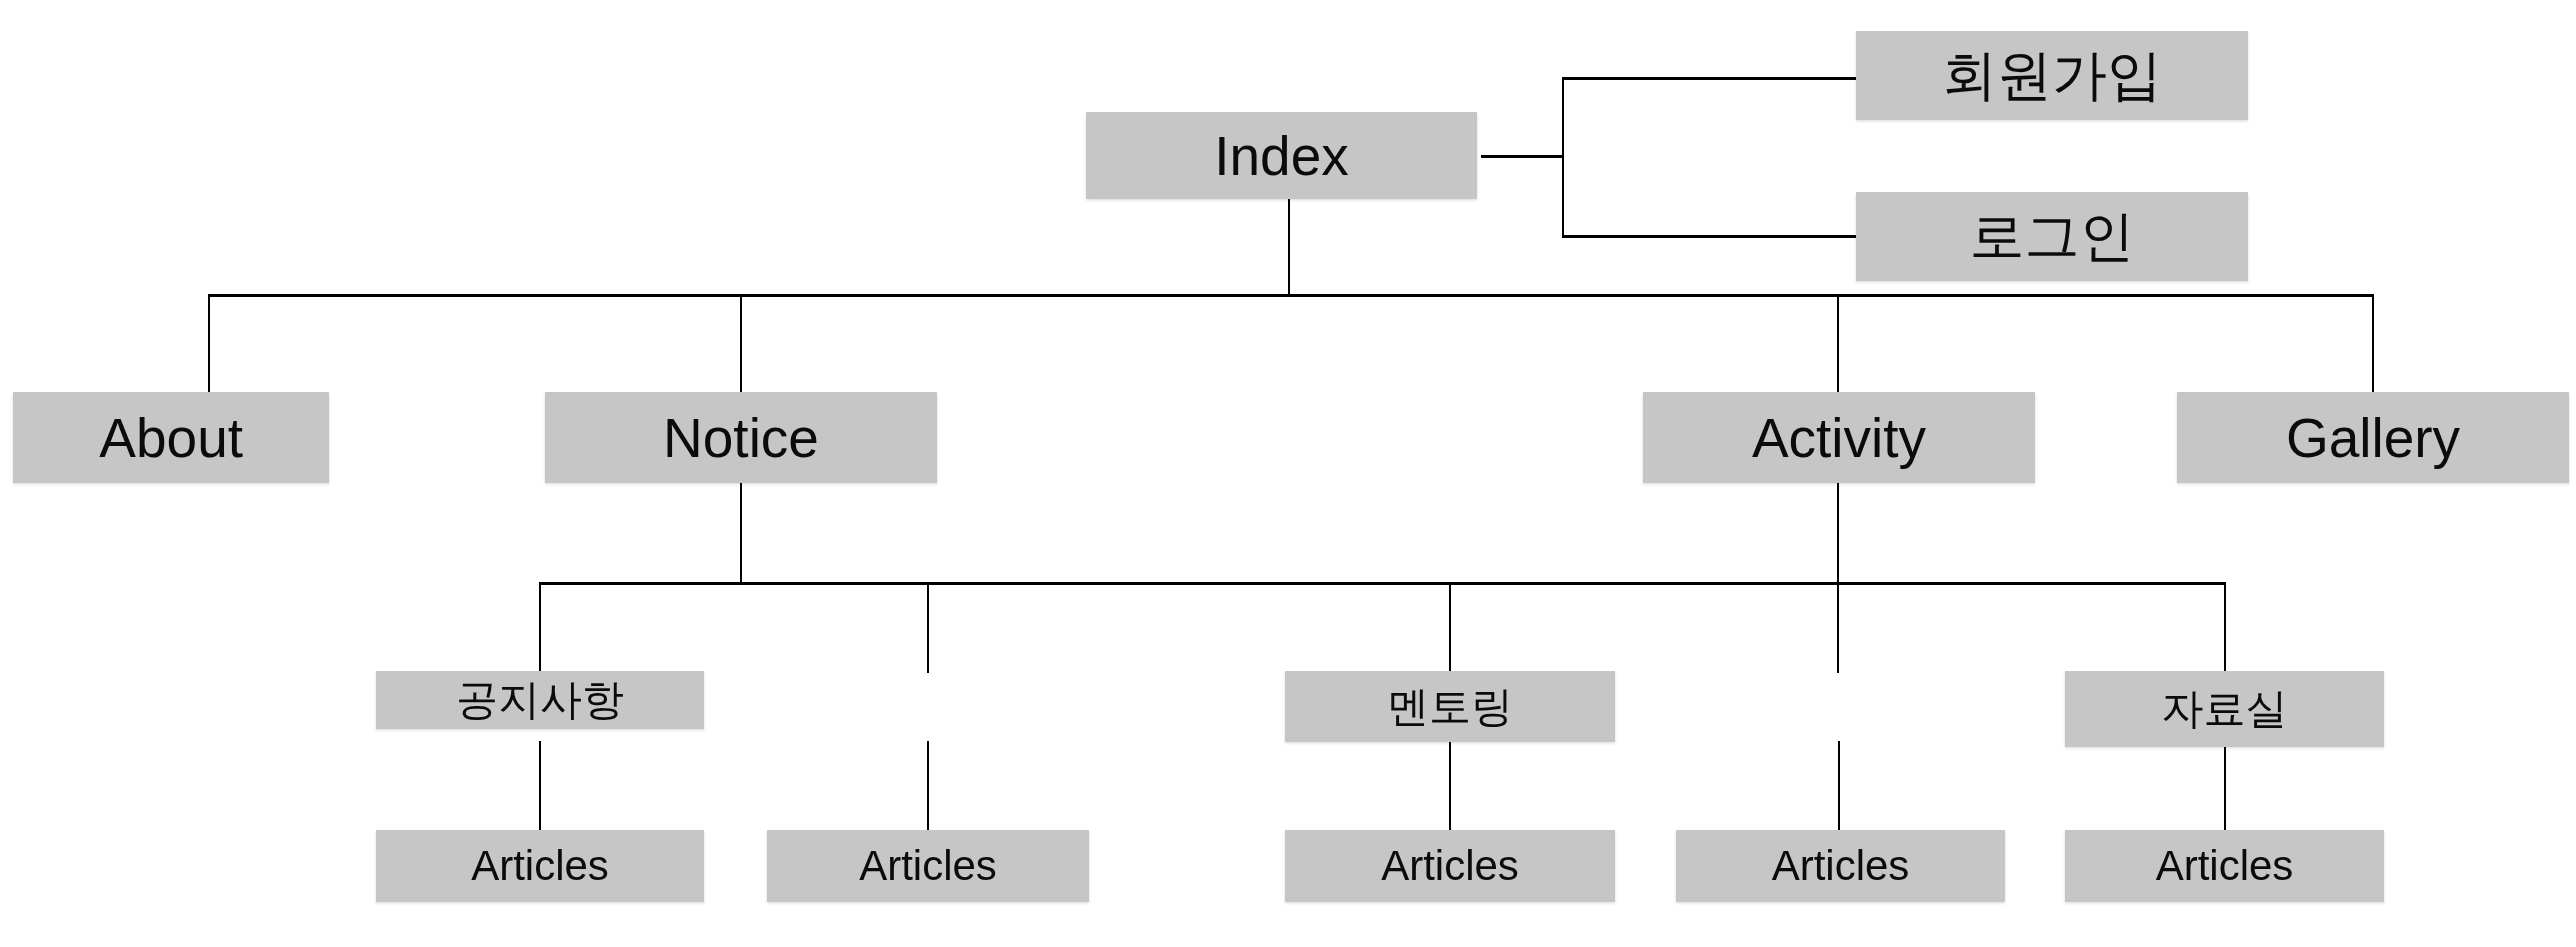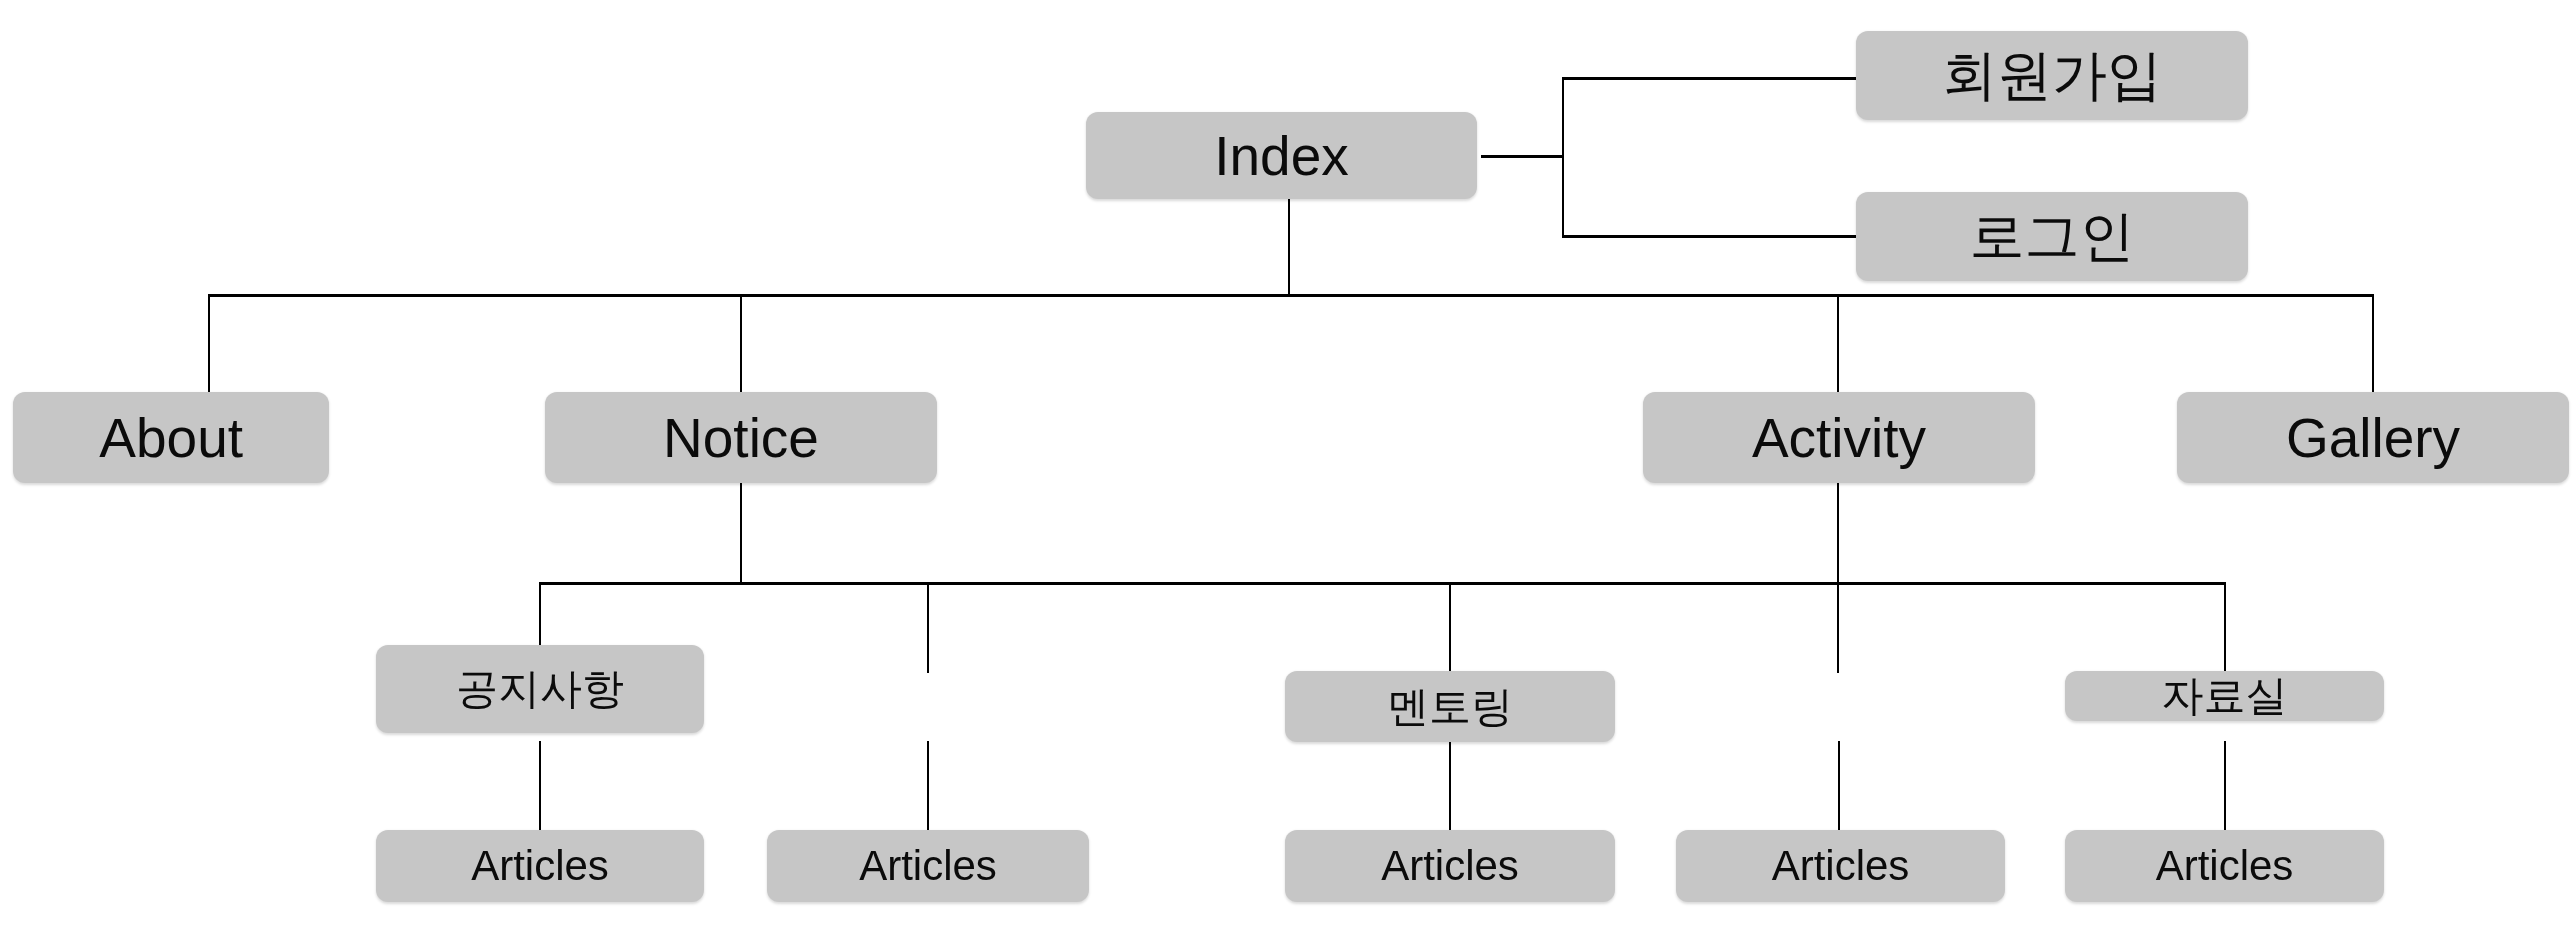--- a/index.html
+++ b/index.html
@@ -20,21 +20,20 @@
   .node{
     position:absolute;
     background:var(--box);
     color:var(--text);
     display:flex;
     align-items:center;
     justify-content:center;
     text-align:center;
     box-shadow:0 1.9px 2.8px rgba(0,0,0,0.15);
     white-space:nowrap;
-    border-radius:12px;
   }
   .node.lg{font-size:55px;}
   .node.sm{font-size:42px;}
   .hline{position:absolute;height:2.8px;background:var(--line);}
   .vline{position:absolute;width:1.9px;background:var(--line);}
 </style>
 </head>
 <body>
 
 <div class="canvas">
@@ -82,27 +81,27 @@
   <div class="node lg" style="left:545px;top:392px;width:392px;height:91px">
     <span>Notice</span>
   </div>
   <div class="node lg" style="left:2177px;top:392px;width:392px;height:91px">
     <span>Gallery</span>
   </div>
   <div class="node lg" style="left:1643px;top:392px;width:392px;height:91px">
     <span>Activity</span>
   </div>
 
-  <div class="node sm" style="left:376px;top:645px;width:328px;height:88px">
+  <div class="node sm" style="left:376px;top:671px;width:328px;height:58px">
     <span>공지사항</span>
   </div>
   <div class="node sm" style="left:1285px;top:671px;width:330px;height:71px">
     <span>멘토링</span>
   </div>
-  <div class="node sm" style="left:2065px;top:671px;width:319px;height:50px">
+  <div class="node sm" style="left:2065px;top:671px;width:319px;height:76px">
     <span>자료실</span>
   </div>
 
   <div class="node sm" style="left:376px;top:830px;width:328px;height:72px">
     <span>Articles</span>
   </div>
   <div class="node sm" style="left:767px;top:830px;width:322px;height:72px">
     <span>Articles</span>
   </div>
   <div class="node sm" style="left:1285px;top:830px;width:330px;height:72px">

